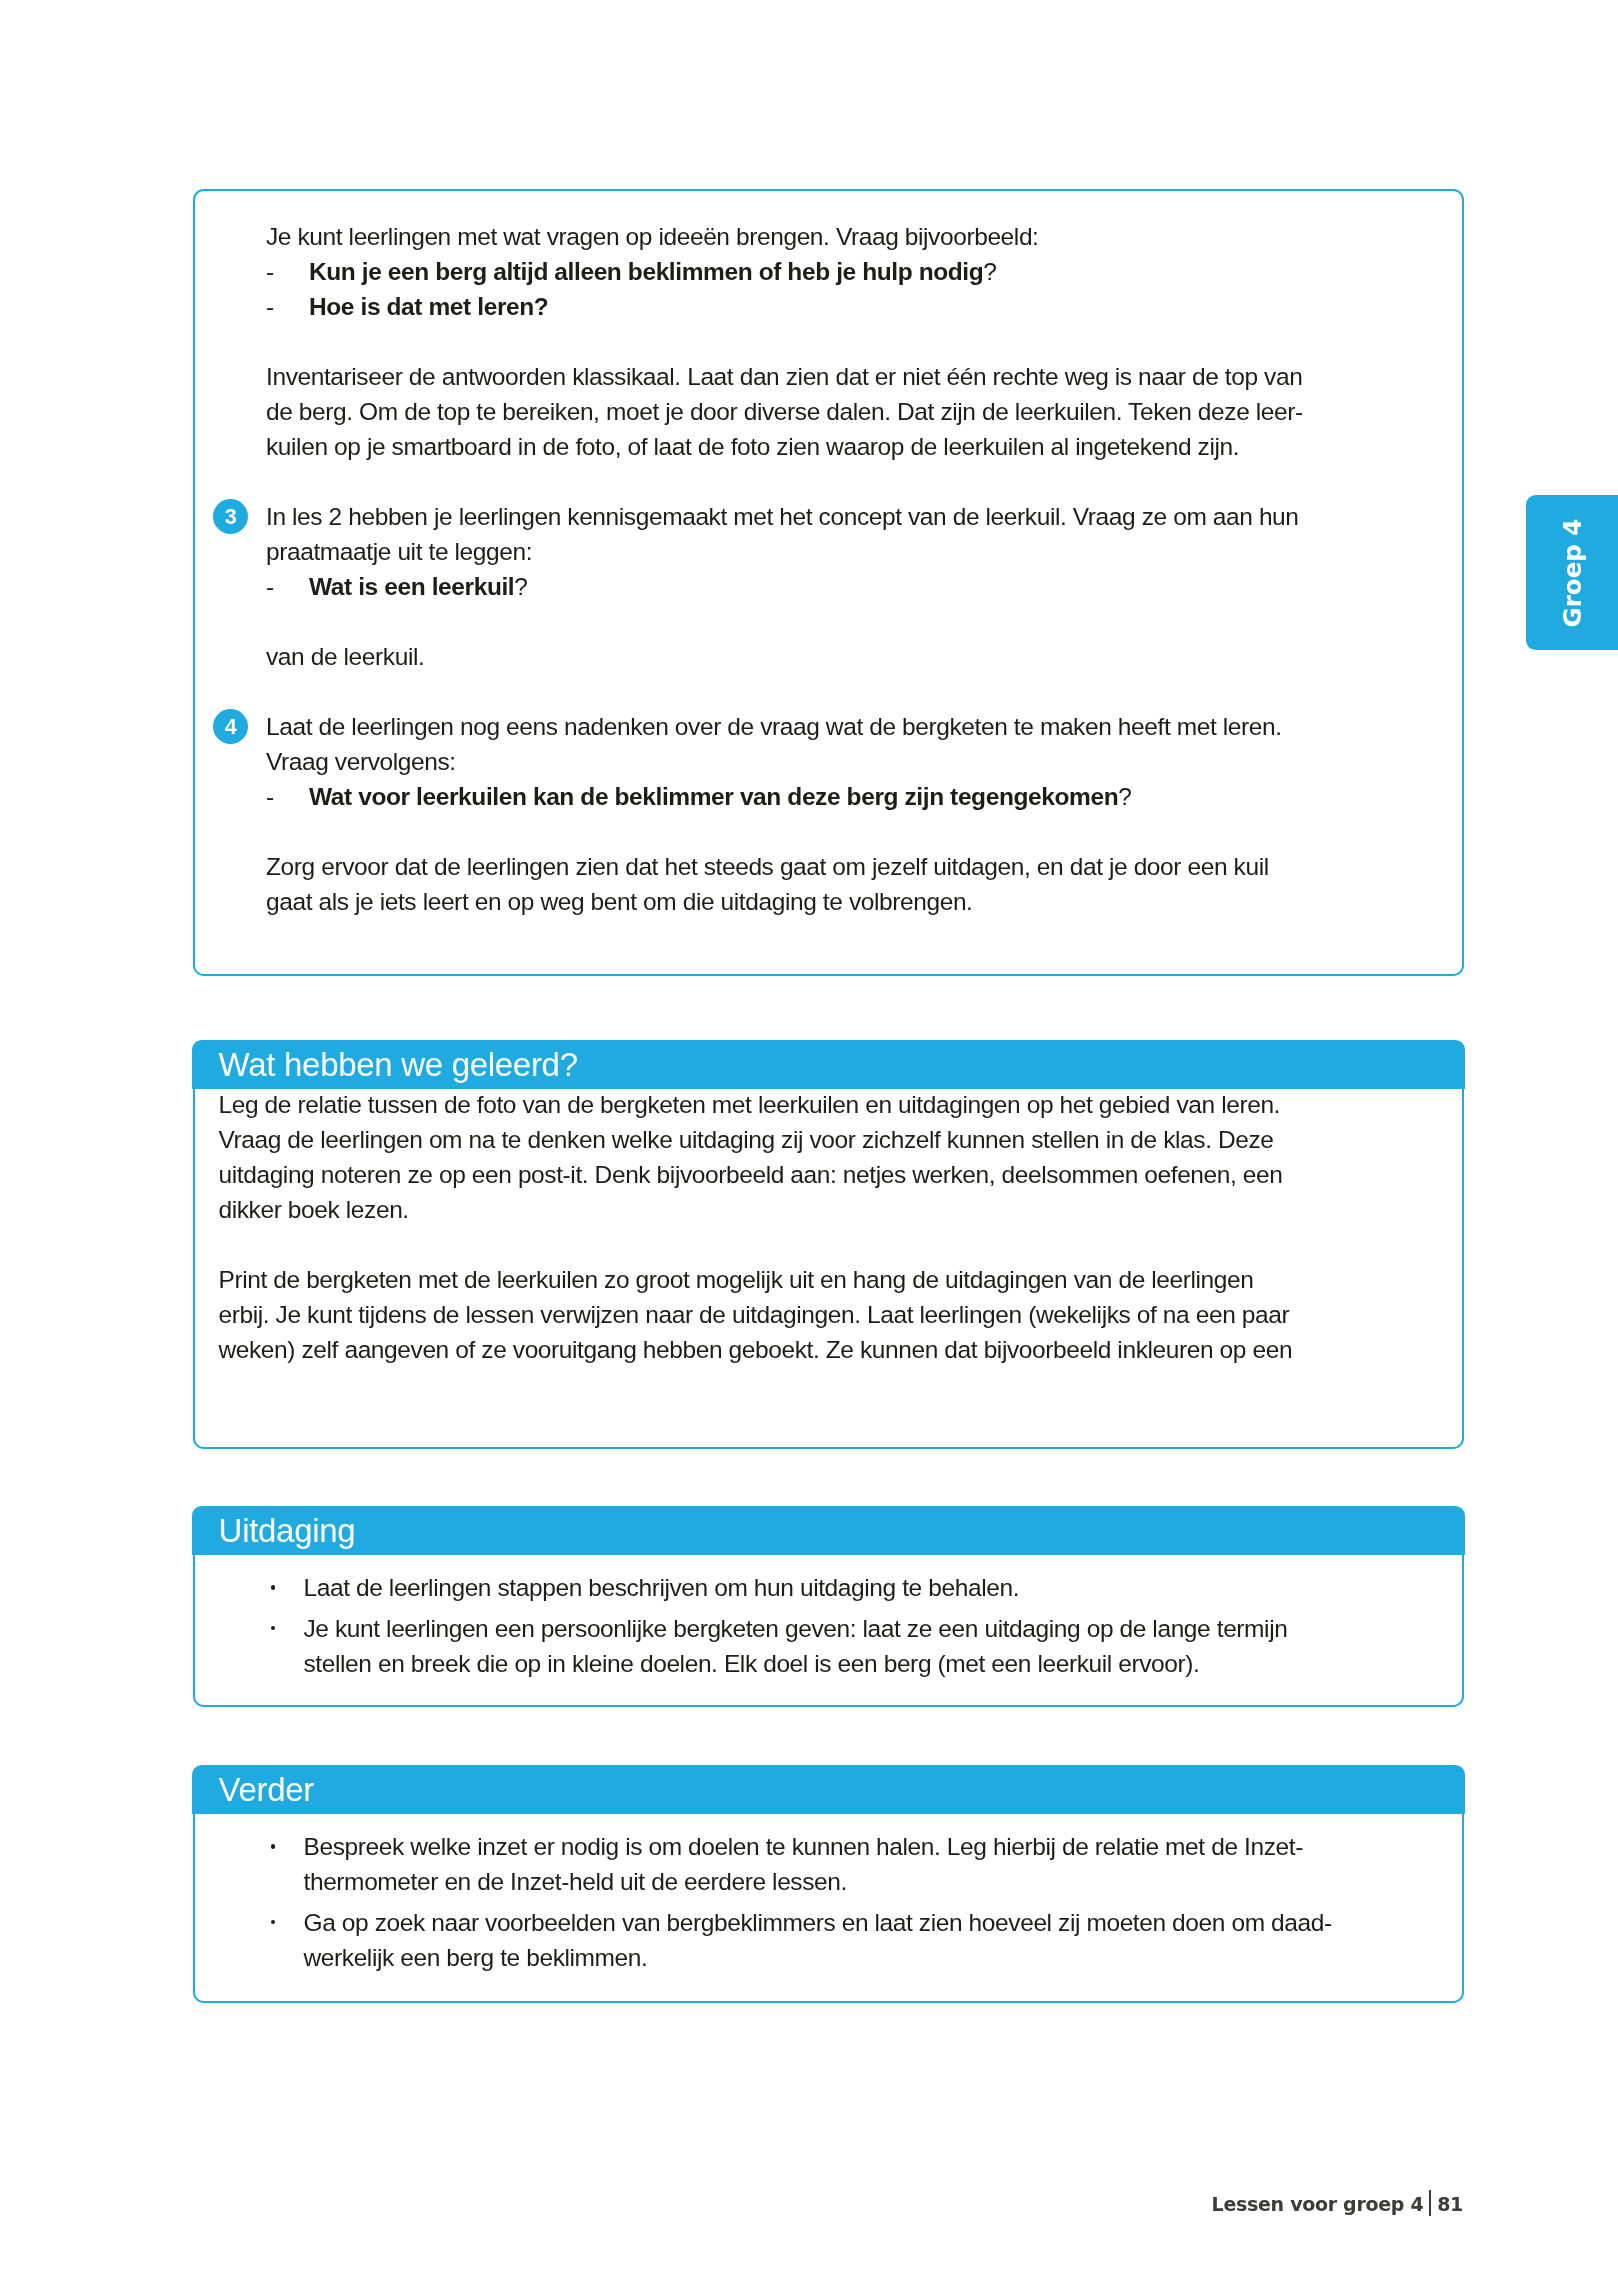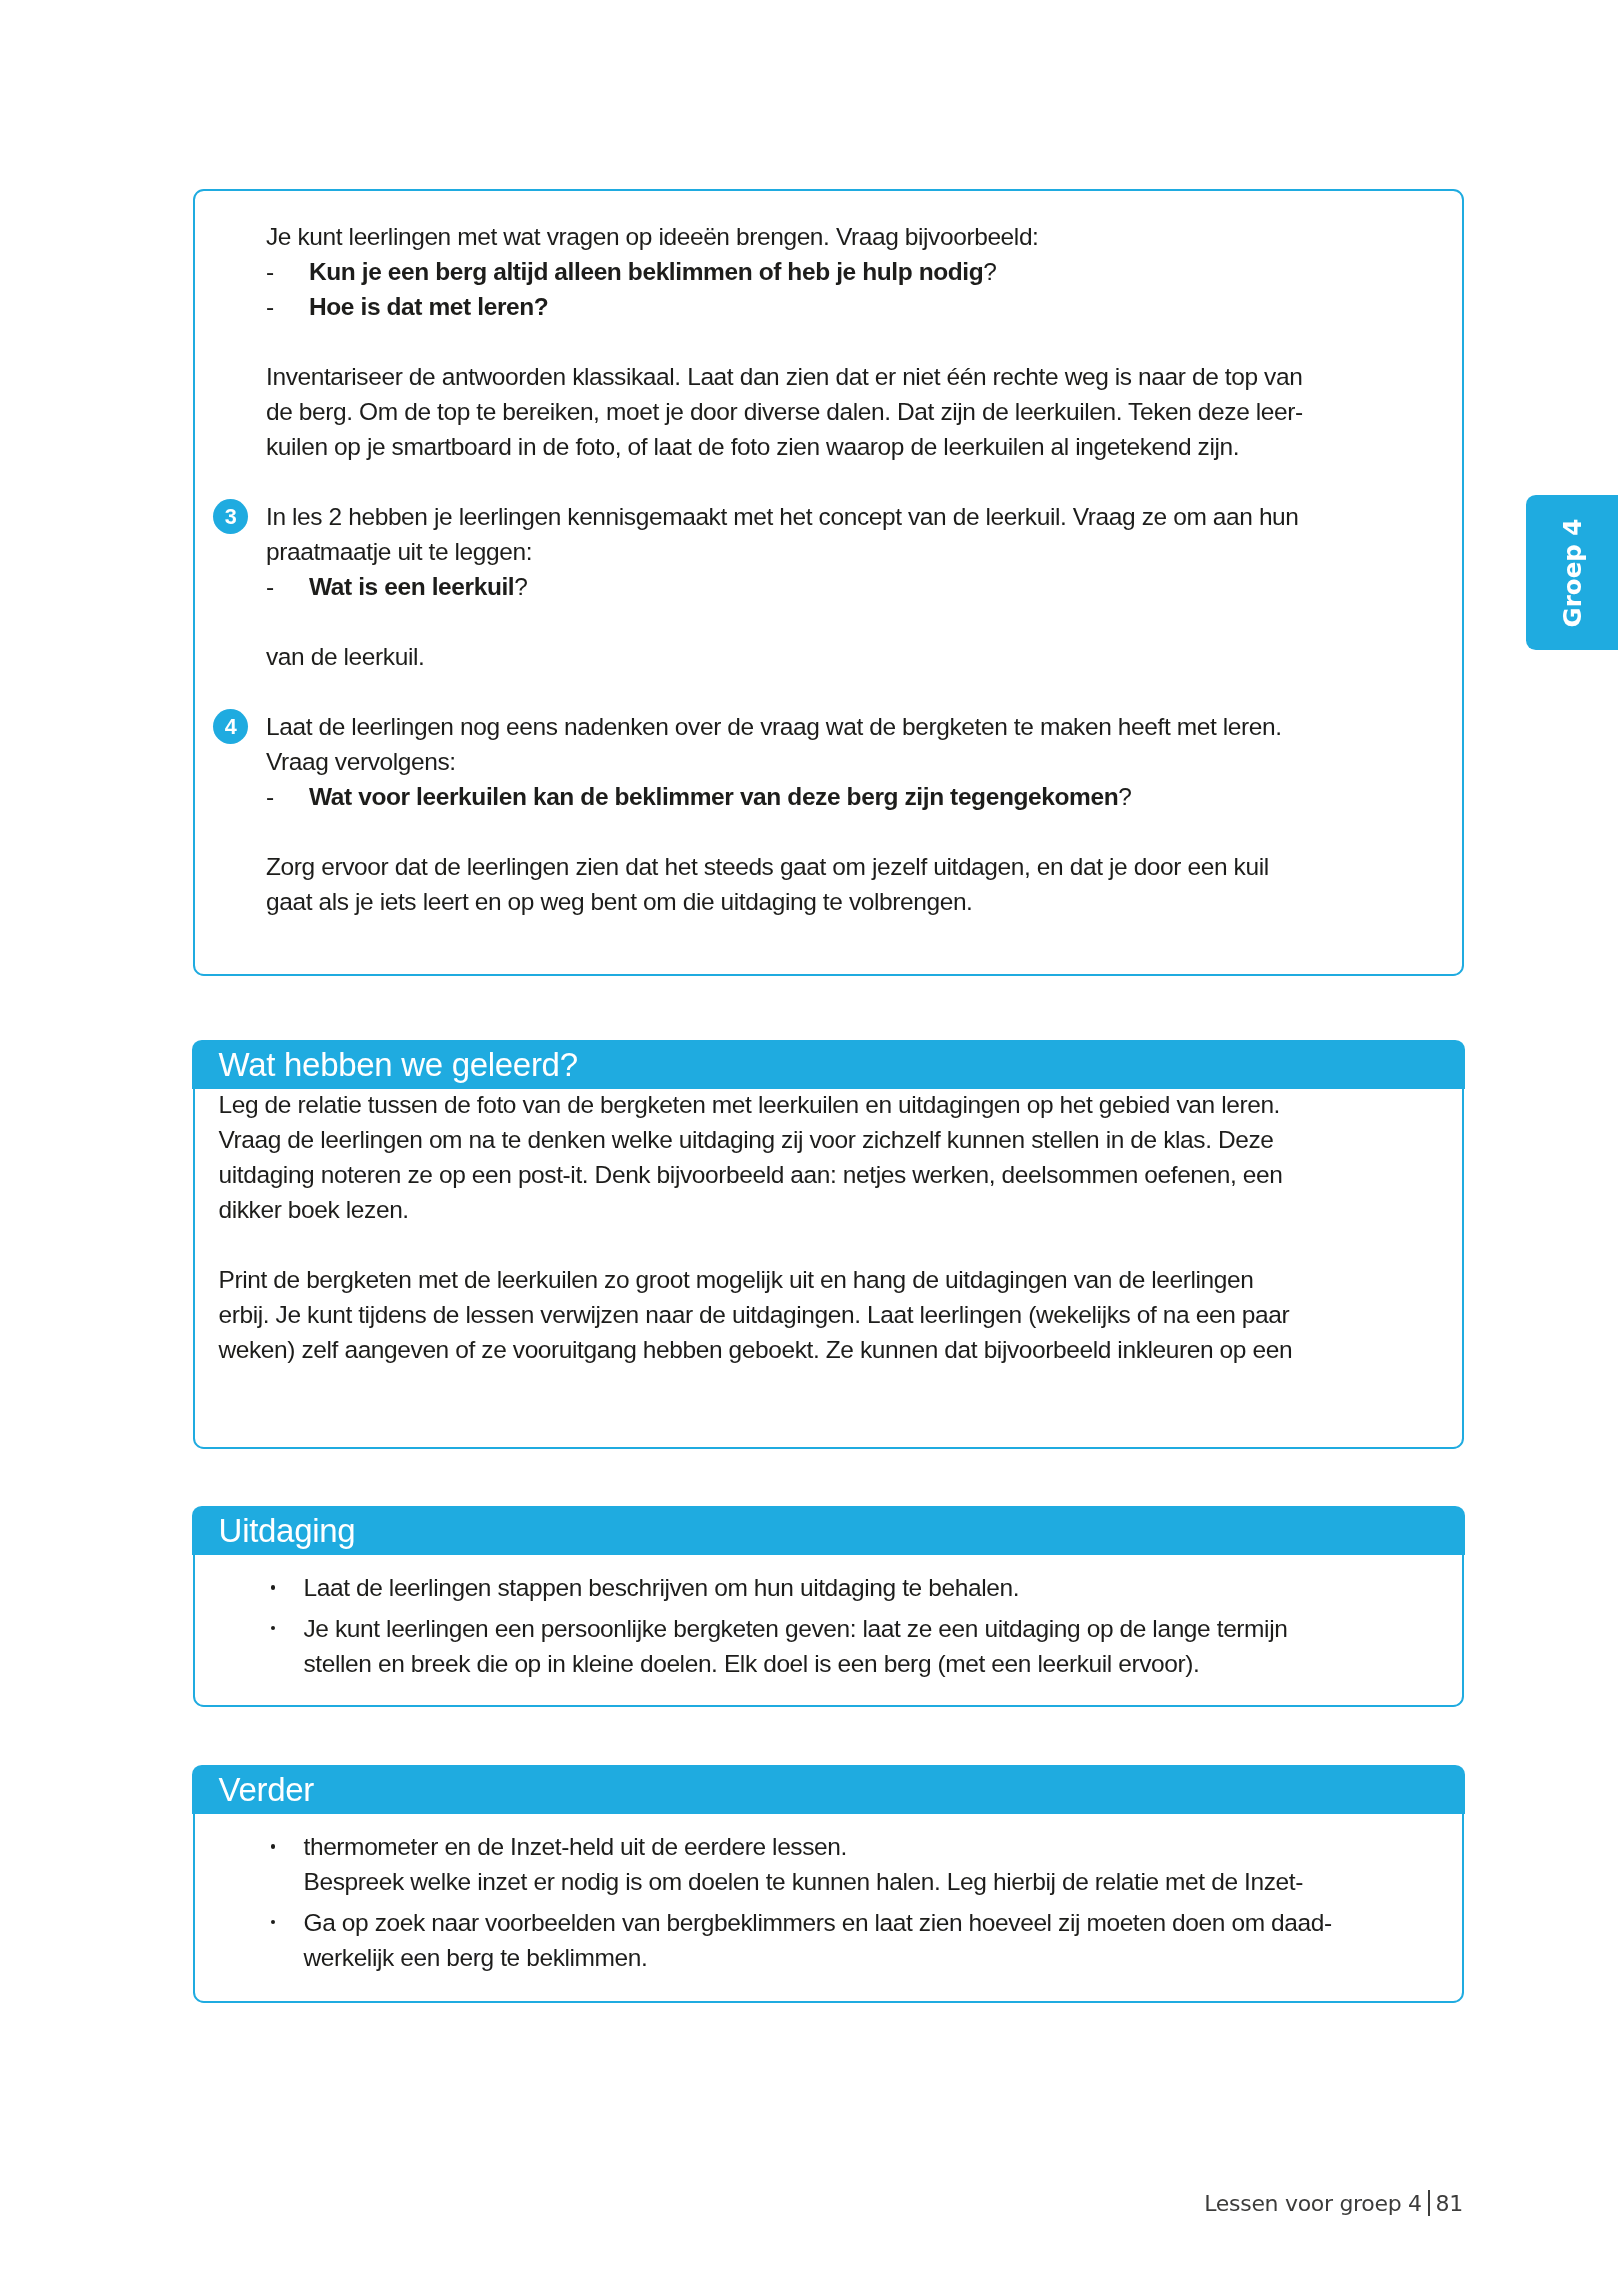--- a/index.html
+++ b/index.html
@@ -34,22 +34,22 @@
   }
   .side-tab {
     position: absolute; left: 1526px; top: 495px; width: 92px; height: 155px; background: #1fabe0;
     border-radius: 9.8px 0 0 9.8px;
   }
   .side-tab-label {
     position: absolute; left: 50%; top: 50%; transform: translate(-50%, -50%) rotate(-90deg);
     color: #fff; font-weight: bold; font-size: 24.5px; white-space: nowrap; font-family: "DejaVu Sans", sans-serif;
   }
   .footer {
-    position: absolute; right: 155px; top: 2190px; font-size: 22px; color: #3c3c3b; letter-spacing: -0.3px;
-    font-family: "DejaVu Sans", sans-serif; font-weight: normal;
+    position: absolute; right: 155px; top: 2190px; font-size: 19px; color: #3c3c3b; letter-spacing: -0.3px;
+    font-family: "DejaVu Sans", sans-serif; font-weight: bold;
   }
   .footer .sep { display: inline-block; width: 2px; height: 25.5px; background: #3c3c3b; vertical-align: -4.9px; margin: 0 5.9px; }
 </style>
 </head>
 <body>
 
 <div class="side-tab">
   <span class="side-tab-label">Groep 4</span>
 </div>
 
@@ -105,22 +105,22 @@
         <div class="line">stellen en breek die op in kleine doelen. Elk doel is een berg (met een leerkuil ervoor).</div>
       </div>
     </div>
 </div>
 
 <div class="box" style="top:1766px; height:237px;">
   <div class="hbox-header">Verder</div>
   <div class="hbox-body" id="further-lines" style="top: 61px;">
       <div class="bullet-item" style="margin-bottom: 5.9px;">
         <span class="bullet-dot"></span>
+        <div class="line">Bespreek welke inzet er nodig is om doelen te kunnen halen. Leg hierbij de relatie met de Inzet-</div>
         <div class="line">thermometer en de Inzet-held uit de eerdere lessen.</div>
-        <div class="line">Bespreek welke inzet er nodig is om doelen te kunnen halen. Leg hierbij de relatie met de Inzet-</div>
       </div>
       <div class="bullet-item" style="margin-bottom: 5.9px;">
         <span class="bullet-dot"></span>
         <div class="line">Ga op zoek naar voorbeelden van bergbeklimmers en laat zien hoeveel zij moeten doen om daad-</div>
         <div class="line">werkelijk een berg te beklimmen.</div>
       </div>
     </div>
 </div>
 
 <div class="footer">

